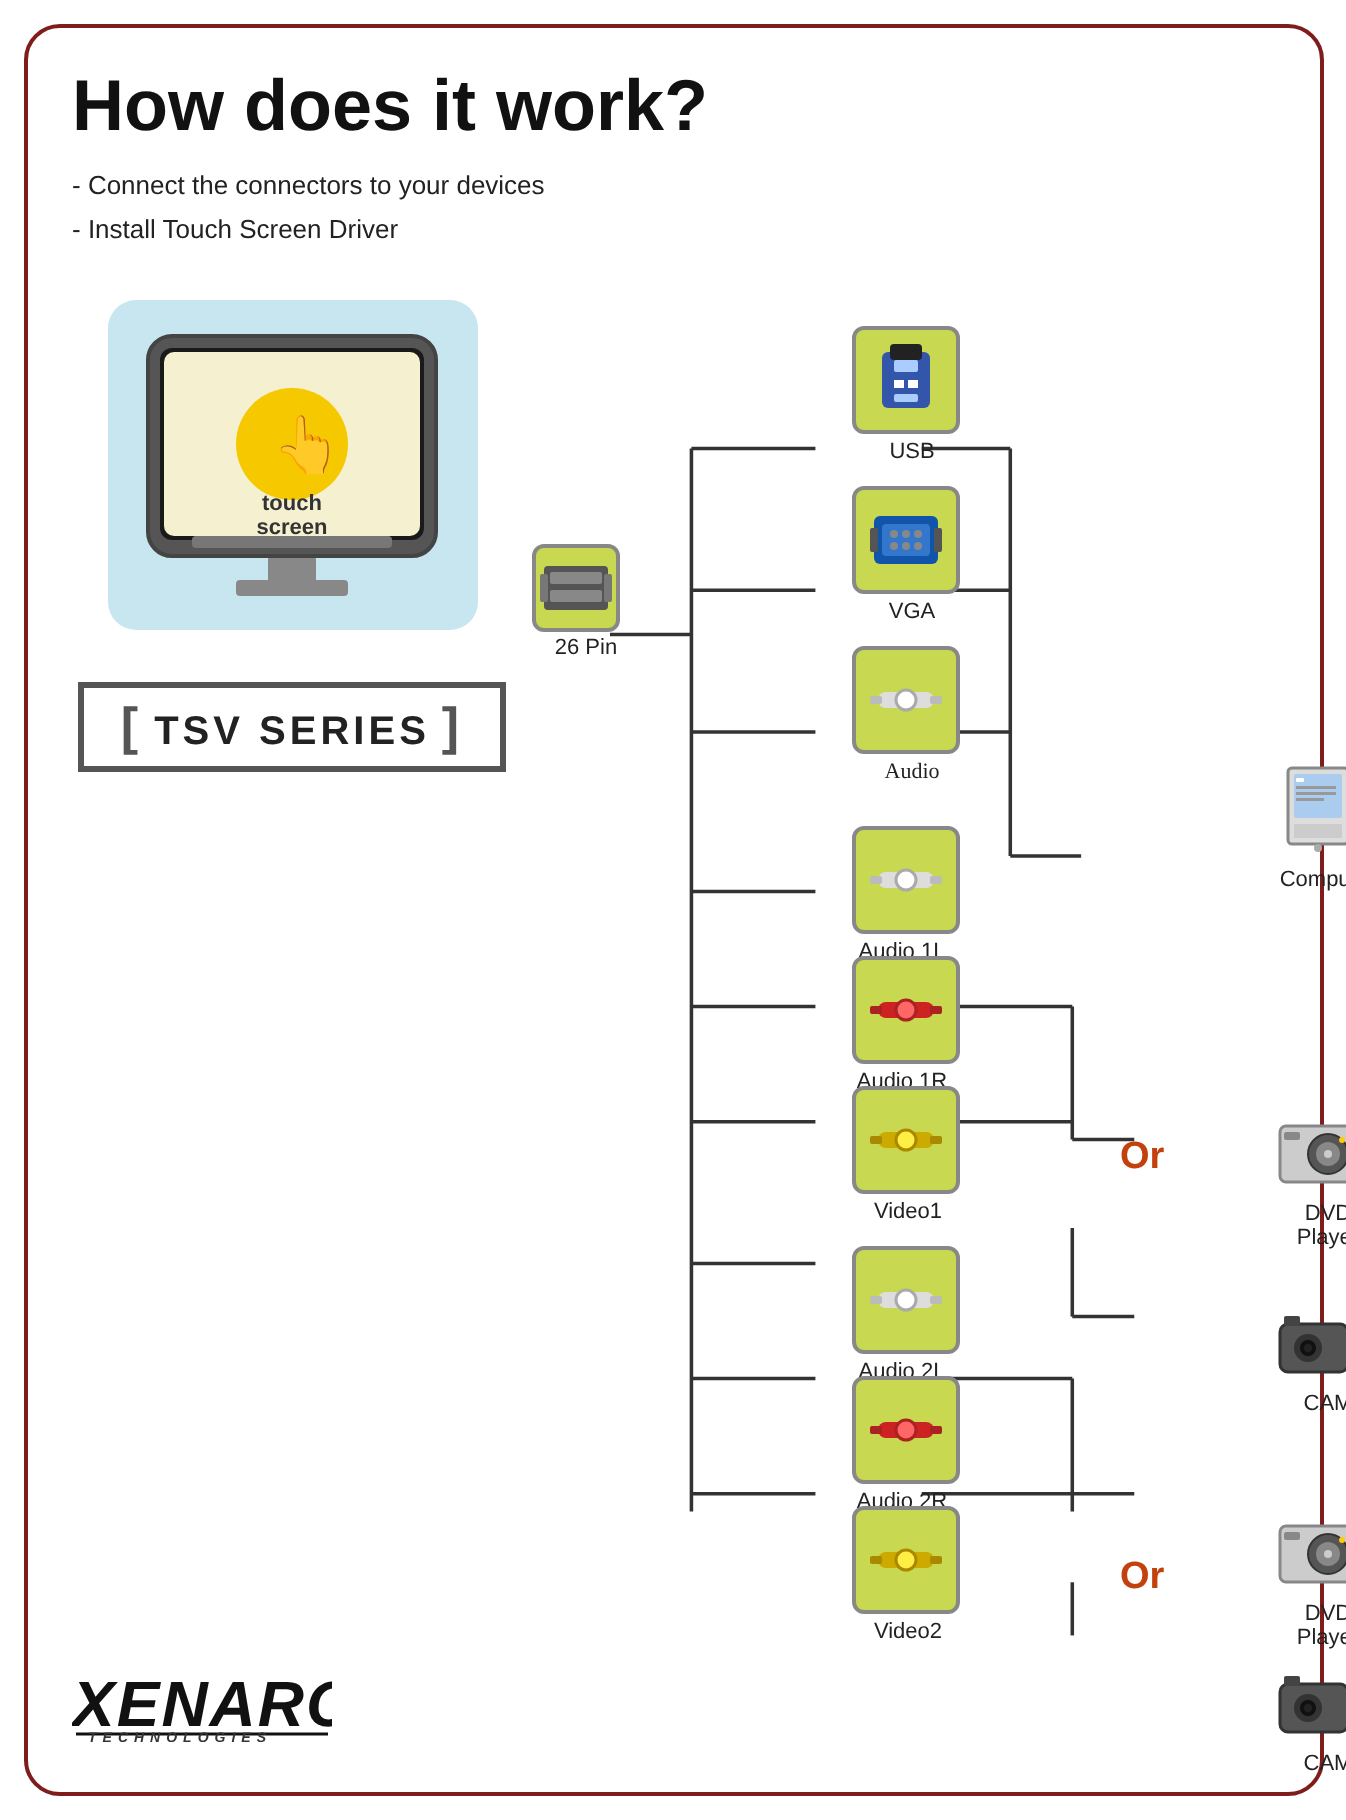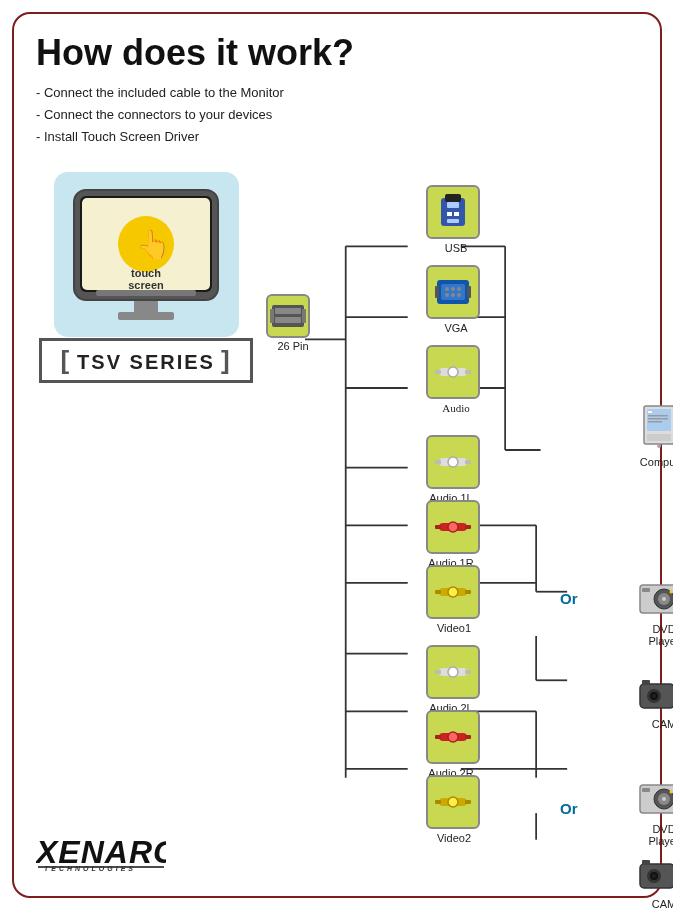--- a/index.html
+++ b/index.html
@@ -54,21 +54,21 @@
       display: flex;
       align-items: center;
       justify-content: center;
       padding: 10px;
     }
     .monitor-svg {
       width: 160px;
       height: 145px;
     }
     .tsv-label {
-      margin-top: 1px;
+      margin-top: 26px;
       border: 3px solid #555;
       padding: 4px 18px;
       font-size: 20px;
       font-weight: bold;
       color: #222;
       letter-spacing: 2px;
       position: relative;
     }
     .tsv-label::before {
       content: '[';
@@ -130,23 +130,23 @@
       border-radius: 6px;
       width: 44px;
       height: 44px;
       display: flex;
       align-items: center;
       justify-content: center;
       position: absolute;
     }
     .or-text {
       position: absolute;
-      font-size: 15px;
+      font-size: 19px;
       font-weight: bold;
-      color: #0369a1;
+      color: #c2410c;
     }
     
     .lines-svg {
       position: absolute;
       top: 0;
       left: 0;
       width: 100%;
       height: 100%;
       pointer-events: none;
     }
@@ -163,21 +163,20 @@
       letter-spacing: 1px;
       font-style: italic;
     }
   </style>
 </head>
 <body>
 
 <div class="page">
   <div class="title">How does it work?</div>
   <div class="instructions">
-    <div>- Connect the included cable to the Monitor</div>
     <div>- Connect the connectors to your devices</div>
     <div>- Install Touch Screen Driver</div>
   </div>
 
   <div class="main-area">
 
     <div class="left-side">
       <div class="monitor-wrapper">
 
         <svg class="monitor-svg" viewBox="0 0 160 145">

